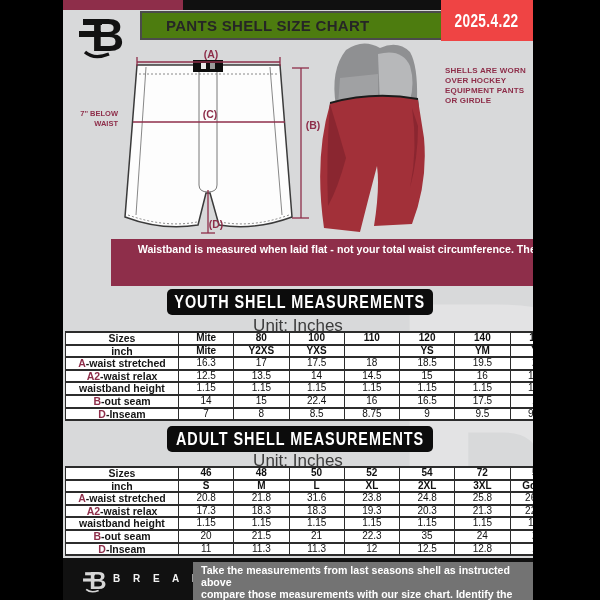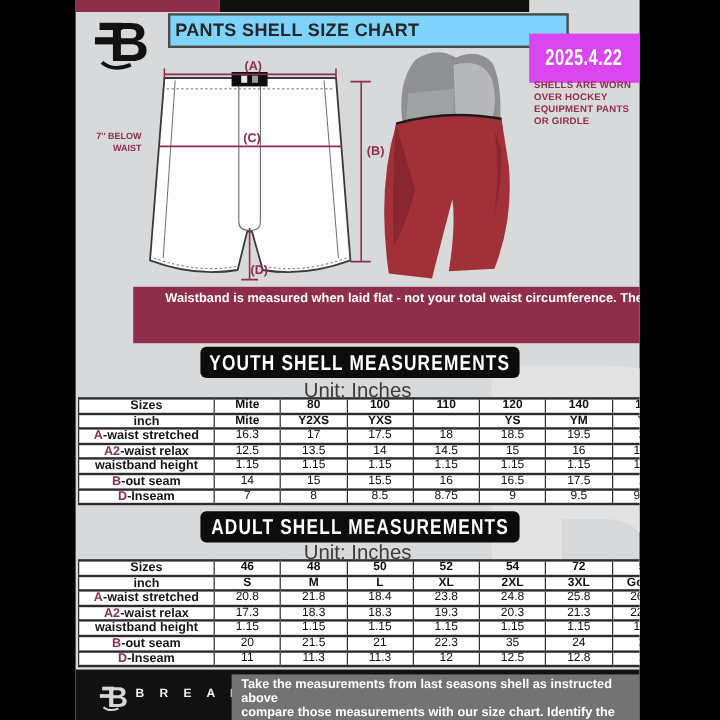--- a/index.html
+++ b/index.html
@@ -5,25 +5,25 @@
   html,body{margin:0;padding:0;background:#000;width:600px;height:600px;overflow:hidden;
     font-family:"Liberation Sans","DejaVu Sans",sans-serif;}
   .abs{position:absolute;}
   #content{position:absolute;left:63px;top:0;width:470px;height:600px;background:#d8d9da;overflow:hidden;}
   
   .watermark{left:318px;top:268px;font-size:312px;font-weight:700;color:#e3e3e4;line-height:1;
     font-family:"DejaVu Sans",sans-serif;user-select:none;}
   
   .strip-maroon{left:0;top:0;width:120px;height:10px;background:#8e2e4a;}
   .strip-black{left:120px;top:0;width:258px;height:10px;background:#101010;}
-  .title-box{left:77px;top:11px;width:334px;height:29px;background:#7dd3fc;border:2px solid #4b4b4b;
-    box-sizing:border-box;display:flex;align-items:center;padding-left:4px;font-size:15px;
+  .title-box{left:77px;top:11px;width:334px;height:29px;background:#4d7c0f;border:2px solid #4b4b4b;
+    box-sizing:border-box;display:flex;align-items:center;padding-left:24px;font-size:15px;
     font-weight:600;color:#262626;letter-spacing:.3px;}
-  .date-box{left:378px;top:0;width:92px;height:41px;background:#d946ef;display:flex;align-items:center;
-    justify-content:center;color:#fff;margin-top:28px;}
+  .date-box{left:378px;top:0;width:92px;height:41px;background:#ef4444;display:flex;align-items:center;
+    justify-content:center;color:#fff;}
   .date-box span{font-size:19px;font-weight:800;transform:scaleX(.72);white-space:nowrap;letter-spacing:.5px;}
   .logo-main{left:16px;top:9px;width:46px;height:50px;}
   
   .shorts-svg{left:17px;top:45px;width:245px;height:192px;}
   .photo-svg{left:255px;top:38px;width:132px;height:200px;}
   .photo-note{left:382px;top:66px;width:92px;font-size:8px;font-weight:700;color:#8e2e4a;line-height:10px;letter-spacing:.2px;}
   
   .banner{left:0;top:239px;width:470px;height:47px;background:#8e2e4a;color:#fff;font-weight:700;
     font-size:10.7px;line-height:13.6px;text-align:center;padding-top:4px;box-sizing:border-box;margin-left:48px;}
   
@@ -202,21 +202,21 @@
           <td>1.15</td>
           <td>1.15</td>
           <td>1.15</td>
           <td>1.15</td>
           <td>1.15</td>
         </tr>
         <tr>
           <td class="lbl"><span class="pfx">B</span>-out seam</td>
           <td>14</td>
           <td>15</td>
-          <td>15.5</td>
+          <td>22.4</td>
           <td>16</td>
           <td>16.5</td>
           <td>17.5</td>
           <td>19</td>
           <td>20.5</td>
         </tr>
         <tr>
           <td class="lbl"><span class="pfx">D</span>-Inseam</td>
           <td>7</td>
           <td>8</td>
@@ -266,21 +266,21 @@
           <td>XL</td>
           <td>2XL</td>
           <td>3XL</td>
           <td>Goalie</td>
           <td>Goalie+</td>
         </tr>
         <tr>
           <td class="lbl"><span class="pfx">A</span>-waist stretched</td>
           <td>20.8</td>
           <td>21.8</td>
-          <td>18.4</td>
+          <td>31.6</td>
           <td>23.8</td>
           <td>24.8</td>
           <td>25.8</td>
           <td>26.75</td>
           <td>27.75</td>
         </tr>
         <tr>
           <td class="lbl"><span class="pfx">A2</span>-waist relax</td>
           <td>17.3</td>
           <td>18.3</td>

